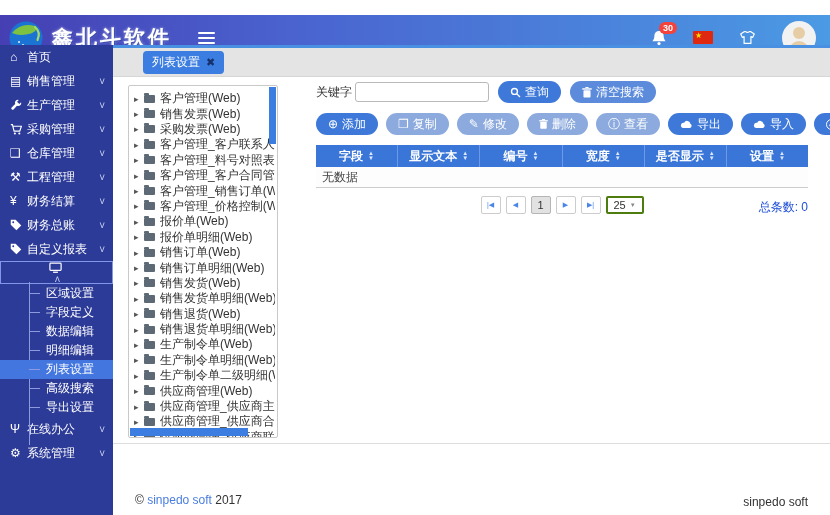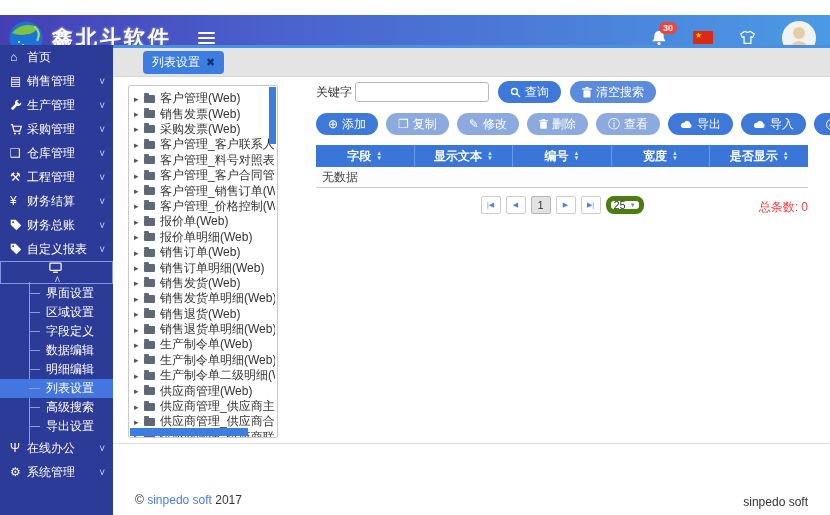--- a/index.html
+++ b/index.html
@@ -77,24 +77,24 @@
          display:flex; align-items:center; justify-content:center; gap:5px; cursor:pointer; }
   .thc:last-child { border-right:none; }
   .sort { display:inline-flex; flex-direction:column; font-size:6px; line-height:5px; color:#dce8fb; }
   .empty { height:21px; line-height:21px; font-size:12px; color:#444; padding-left:6px; border-bottom:1px solid #ccc; background:#fdfdfd; }
 
   .pgrow { position:relative; margin-top:8px; height:22px; }
   .pgc { display:flex; justify-content:center; align-items:center; gap:5px; }
   .pbtn { min-width:20px; height:18px; border:1px solid #ccc; border-radius:2px; background:#fff; color:#4a86e8;
           font-size:7px; display:flex; align-items:center; justify-content:center; cursor:pointer; padding:0 3px; }
   .pcur { background:#e2e2e2; border:1px solid #b5b5b5; color:#333; font-size:11px; }
-  .psel { width:38px; height:18px; border:5px solid #4d7c0f; border-radius:8px; background:#fff; color:#333; font-size:11px;
+  .psel { width:38px; height:18px; border:2px solid #4d7c0f; border-radius:2px; background:#fff; color:#333; font-size:11px;
           display:flex; align-items:center; justify-content:center; gap:4px; cursor:pointer; }
   .psel .car { font-size:6px; color:#888; }
-  .total { position:absolute; right:0; top:3px; font-size:12px; color:#ef4444; }
+  .total { position:absolute; right:0; top:3px; font-size:12px; color:#1d4ed8; }
 
   
   .mfoot { height:72px; border-top:1px solid #ddd; background:#fff; position:relative; }
   .fl { position:absolute; left:22px; bottom:8px; font-size:12px; color:#333; }
   .fl a { color:#4a7de0; text-decoration:none; cursor:pointer; }
   .fr { position:absolute; right:22px; bottom:6px; font-size:12px; color:#333; }
 </style>
 </head>
 <body>
 
@@ -209,23 +209,20 @@
             <rect x="1" y="1.5" width="14" height="9" rx="1" fill="none" stroke="#fff" stroke-width="1.5"></rect>
             <rect x="5" y="12" width="6" height="1.6" fill="#fff"></rect>
           </svg>
       </span>
       <span class="lb">界面设计</span>
       <span class="cv">˄</span>
     </div>
 
     <div class="sub">
       <div class="subi">
-          <span>界面设置</span>
-        </div>
-      <div class="subi">
           <span>区域设置</span>
         </div>
       <div class="subi">
           <span>字段定义</span>
         </div>
       <div class="subi">
           <span>数据编辑</span>
         </div>
       <div class="subi">
           <span>明细编辑</span>
@@ -473,20 +470,27 @@
           </div>
           <div class="thc">
             <span>宽度</span>
             <span class="sort">
                 <span>▲</span>
                 <span>▼</span>
               </span>
           </div>
           <div class="thc">
             <span>是否显示</span>
+            <span class="sort">
+                <span>▲</span>
+                <span>▼</span>
+              </span>
+          </div>
+          <div class="thc">
+            <span>设置</span>
             <span class="sort">
                 <span>▲</span>
                 <span>▼</span>
               </span>
           </div>
         </div>
         <div class="empty">无数据</div>
 
         <div class="pgrow">
           <div class="pgc">

